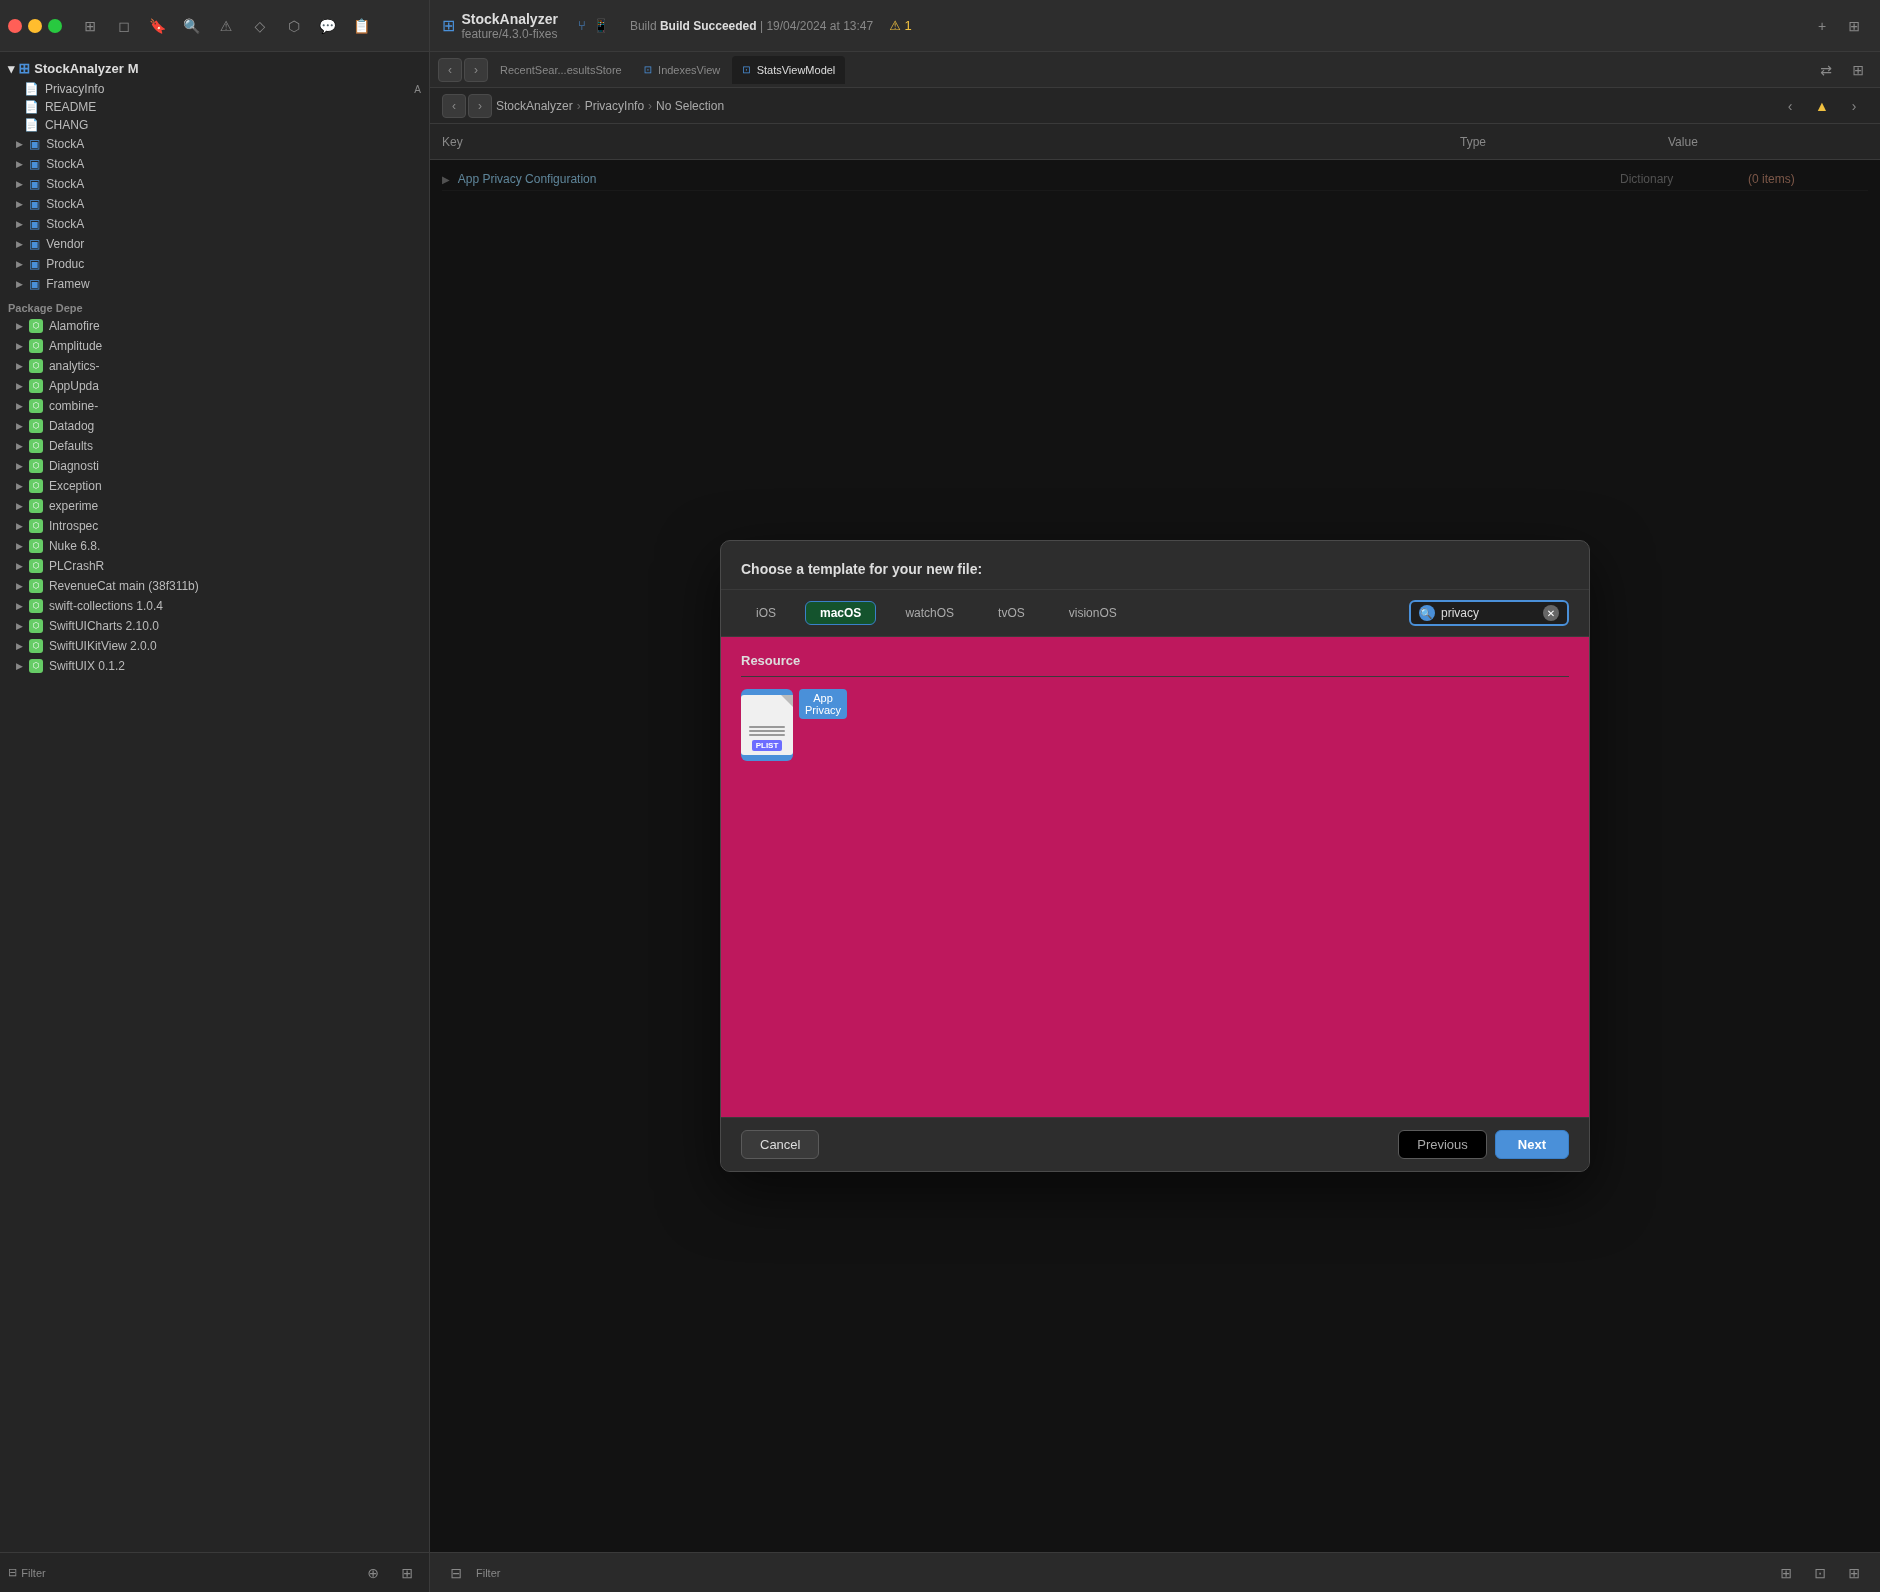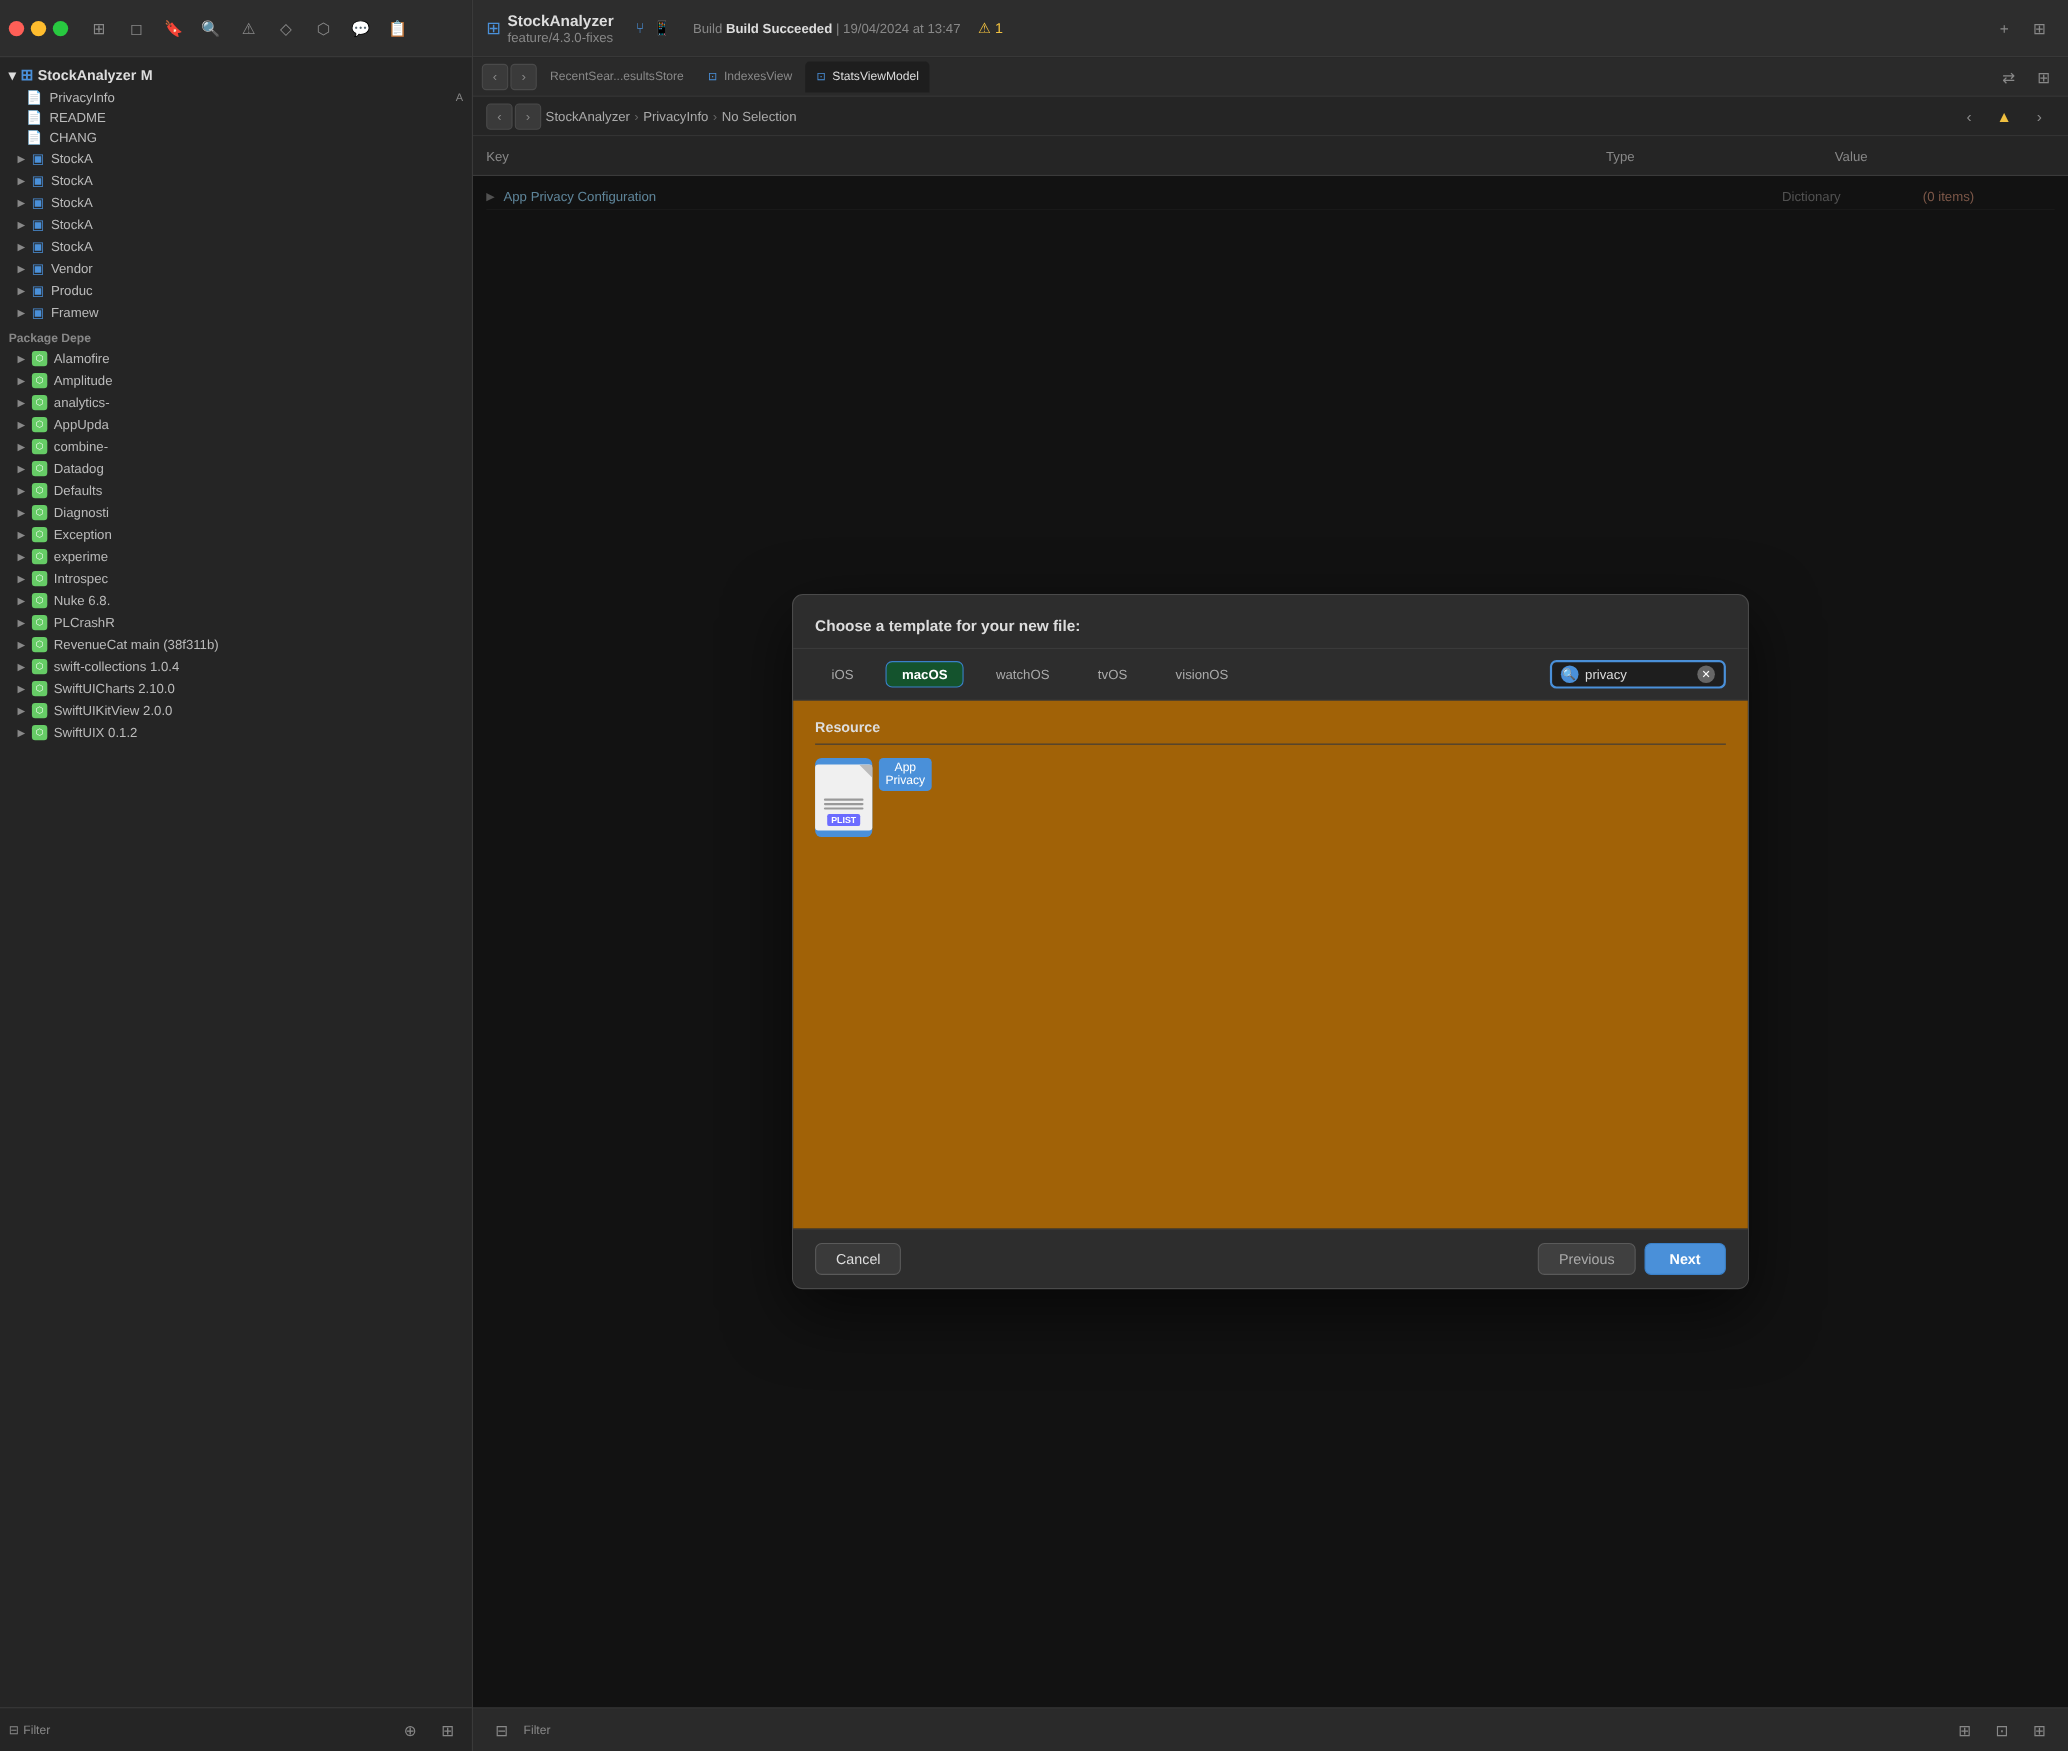--- a/index.html
+++ b/index.html
@@ -328,21 +328,21 @@
       align-items: center;
       justify-content: center;
       font-size: 10px;
       color: #fff;
       cursor: pointer;
       flex-shrink: 0;
     }
 
     .dialog-body {
       height: 480px;
-      background: #a16207;
+      background: #be185d;
       overflow-y: auto;
       padding: 16px 20px;
     }
 
     .resource-section-header {
       font-size: 13px;
       font-weight: 600;
       color: #ddd;
       margin-bottom: 12px;
       padding-bottom: 8px;
@@ -453,21 +453,21 @@
       cursor: pointer;
     }
 
     .dialog-footer-right {
       display: flex;
       gap: 8px;
     }
 
     .btn-previous {
       padding: 6px 18px;
-      background: #404040;
+      background: #000000;
       border: 1px solid #5a5a5a;
       border-radius: 6px;
       color: #aaa;
       font-size: 13px;
       cursor: pointer;
       text-align: right;
     }
 
     .btn-next {
       padding: 6px 22px;

